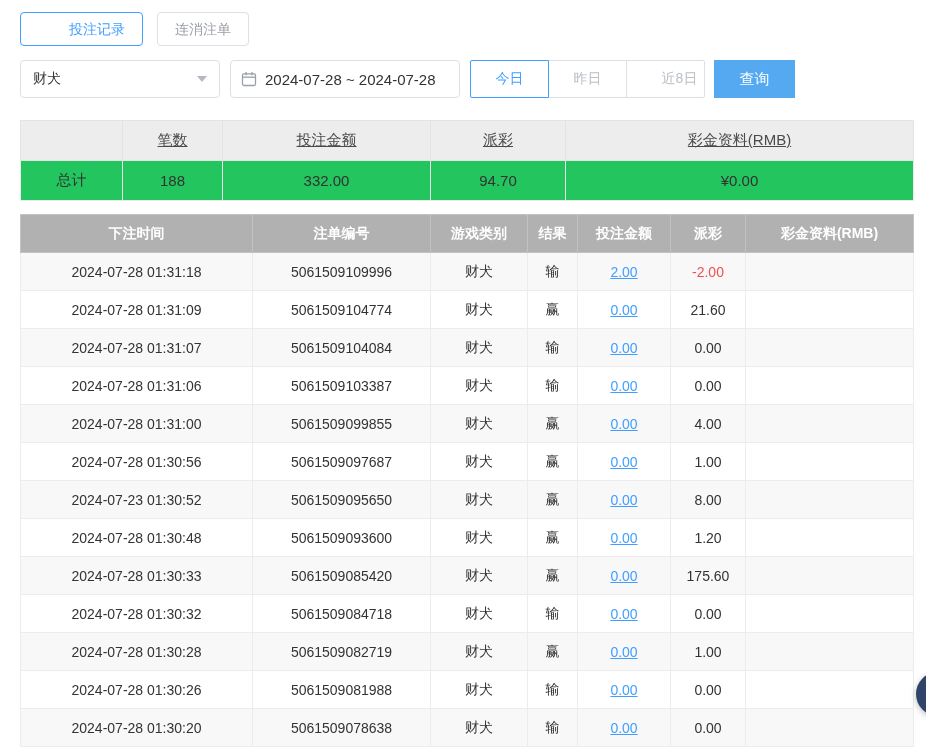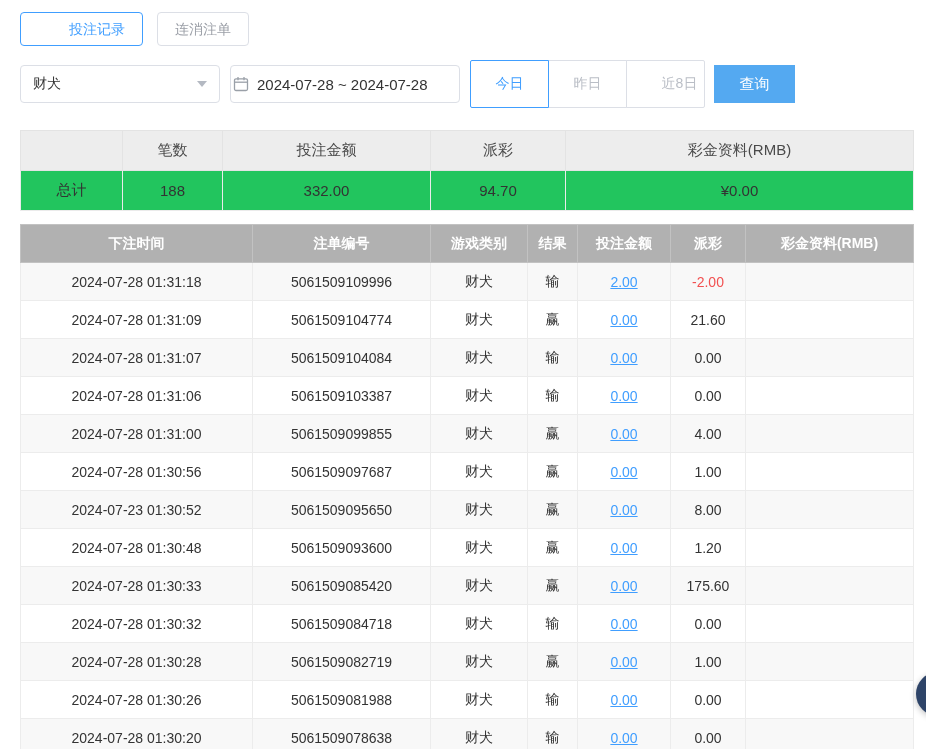--- a/index.html
+++ b/index.html
@@ -29,46 +29,46 @@
     display:flex; align-items:center; justify-content:space-between;
     padding:0 12px; font-size:14px; color:#333; cursor:pointer; background:#fff;
   }
   .caret-down {
     width:0; height:0;
     border-left:5px solid transparent; border-right:5px solid transparent;
     border-top:6px solid #b4b9c2;
   }
   .date-box {
     width:230px; height:38px; border:1px solid #dcdfe6; border-radius:4px;
-    display:flex; align-items:center; gap:8px; padding:0 2px;
+    display:flex; align-items:center; gap:8px; padding:0 10px;
     font-size:15px; color:#333; margin-left:10px; cursor:pointer; background:#fff;
     white-space:nowrap;
   }
   .btn-group { display:flex; margin-left:10px; }
   .qbtn {
-    width:79px; height:48px; background:#fff;
+    width:79px; height:38px; background:#fff;
     border:1px solid #dcdfe6; font-size:14px; color:#babec6;
     margin-left:-1px; cursor:pointer;
   }
   .qbtn.first { margin-left:0; border-radius:2px 0 0 2px; }
   .qbtn.last { border-radius:0 2px 2px 0;padding-left:28px; }
   .qbtn.active { border-color:#409eff; color:#409eff; position:relative; z-index:1; }
   .search-btn {
     width:81px; height:38px; margin-left:9px;
     background:#54a9f1; color:#fff; border:none; border-radius:0;
     font-size:15px; cursor:pointer;
   }
 
   
   table { border-collapse:collapse; table-layout:fixed; width:894px; }
 
   .summary { margin-top:22px; font-size:15px; }
   .summary th {
     background:#ededed; height:40px; font-weight:400; color:#4a4a4a;
-    border:1px solid #e3e3e3; text-align:center;
+    border:1px solid #e3e3e3; text-align:center;text-decoration:underline;
   }
   .summary td {
     height:40px; text-align:center; color:#333;
     border:1px solid #ebebeb; background:#22c55e;
   }
 
   .main { margin-top:13px; font-size:14px; }
   .main th {
     background:#b1b1b1; color:#fff; height:38px; font-weight:700;
     border:1px solid #c2c2c2; text-align:center;

